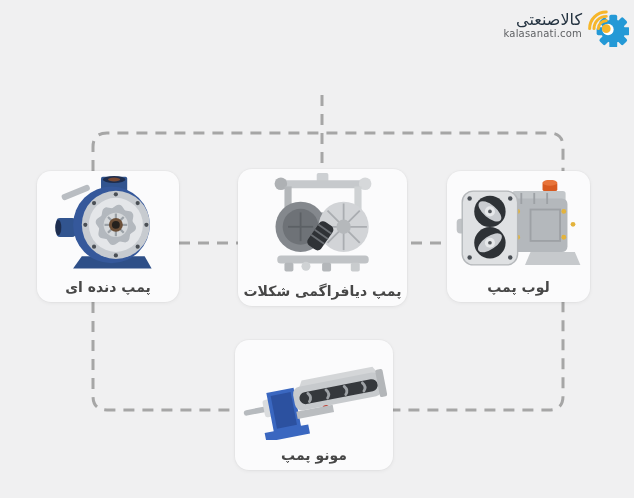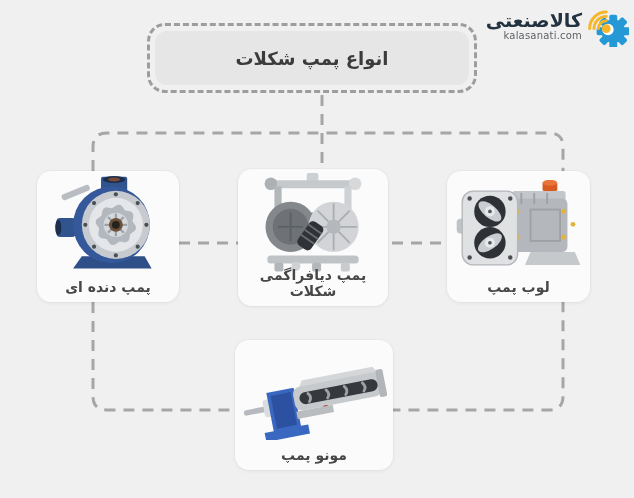--- a/index.html
+++ b/index.html
@@ -35,38 +35,38 @@
     font-size:18px;font-weight:bold;color:#3b3b3b;
     direction:rtl;letter-spacing:.2px;
   }
 
   
   .brand{
     position:absolute;top:5px;right:5px;z-index:3;
     display:flex;align-items:center;gap:5px;
   }
   .brand-text{display:flex;flex-direction:column;align-items:flex-end;line-height:1.05;}
-  .brand-name{font-size:19px;font-weight:bold;color:#233240;direction:rtl;}
+  .brand-name{font-size:16px;font-weight:normal;color:#233240;direction:rtl;}
   .brand-domain{font-size:10px;color:#5f6164;letter-spacing:.2px;}
 
   
   .card{
     position:absolute;z-index:2;
     background:#fbfbfc;
     border-radius:14px;
     box-shadow:0 1px 4px rgba(0,0,0,.06),0 0 0 1px rgba(0,0,0,.02);
   }
   .card .art{position:absolute;left:50%;transform:translateX(-50%);}
   .card .card-label{
     position:absolute;bottom:7px;left:0;width:100%;
     text-align:center;font-size:14px;font-weight:600;color:#474747;
     direction:rtl;
   }
   #card-gear    {left:37px; top:171px;width:142px;height:131px;text-decoration:underline;}
-  #card-diaph   {left:238px;top:169px;width:150px;height:137px;}
+  #card-diaph   {left:238px;top:169px;width:169px;height:137px;}
   #card-lobe    {left:447px;top:171px;width:143px;height:131px;}
   #card-mono    {left:235px;top:340px;width:158px;height:130px;}
   #card-gear  .art{top:5px;}
   #card-diaph .art{top:4px;}
   #card-lobe  .art{top:9px;}
   #card-mono  .art{top:12px;}
 </style>
 </head>
 <body>
 
@@ -79,25 +79,20 @@
 
       <path d="M93 171 V147 Q93 133 107 133 H549 Q563 133 563 147 V171"></path>
 
       <path d="M179 243 H238"></path>
       <path d="M392 243 H447"></path>
 
       <path d="M93 302 V396 Q93 410 107 410 H549 Q563 410 563 396 V302"></path>
     </g>
   </svg>
 
-  <div class="header-outer">
-    <div class="header-inner">
-      <span class="header-title">انواع پمپ شکلات</span>
-    </div>
-  </div>
 
   <div class="brand">
     <div class="brand-text">
       <span class="brand-name">کالاصنعتی</span>
       <span class="brand-domain">kalasanati.com</span>
     </div>
     <svg width="42" height="42" viewBox="0 0 48 48">
       <g transform="translate(30,30)" fill="#2499d6">
         <rect x="-4.5" y="-19" width="9" height="38" rx="2"></rect>
         <rect x="-4.5" y="-19" width="9" height="38" rx="2" transform="rotate(45)"></rect>

